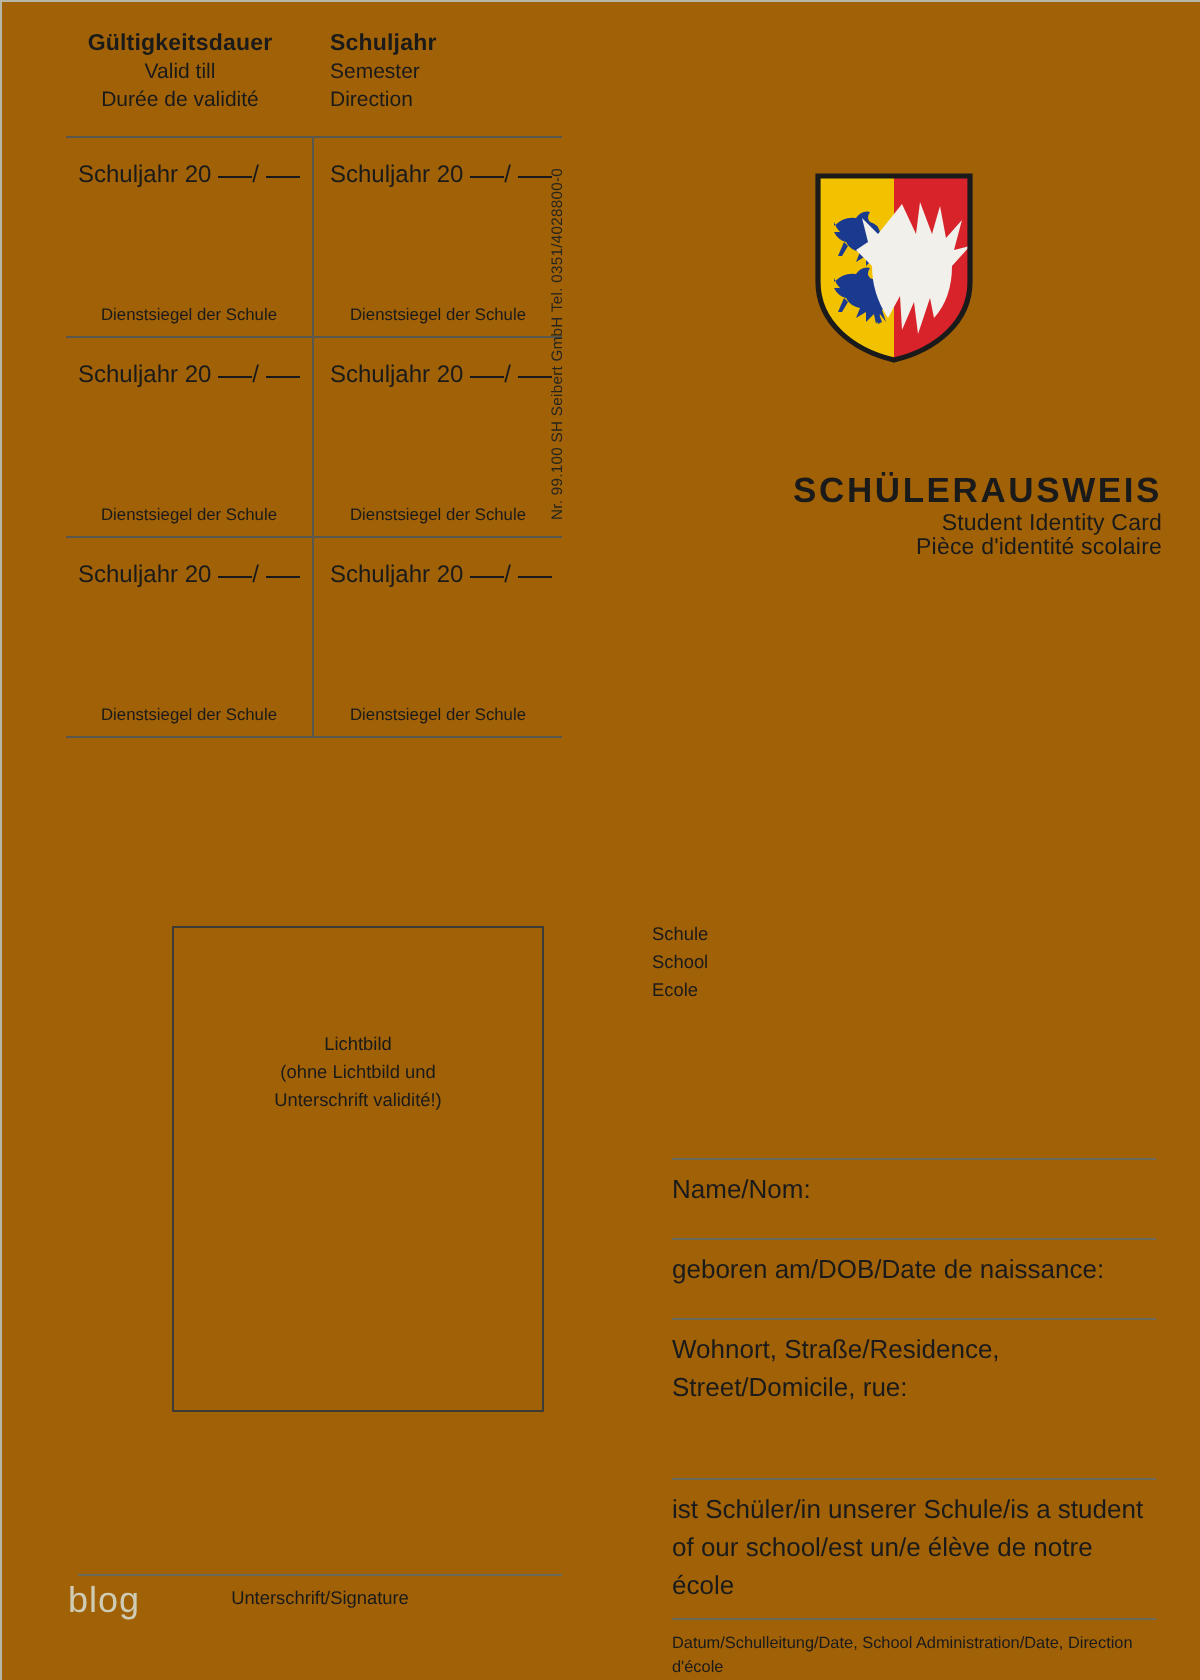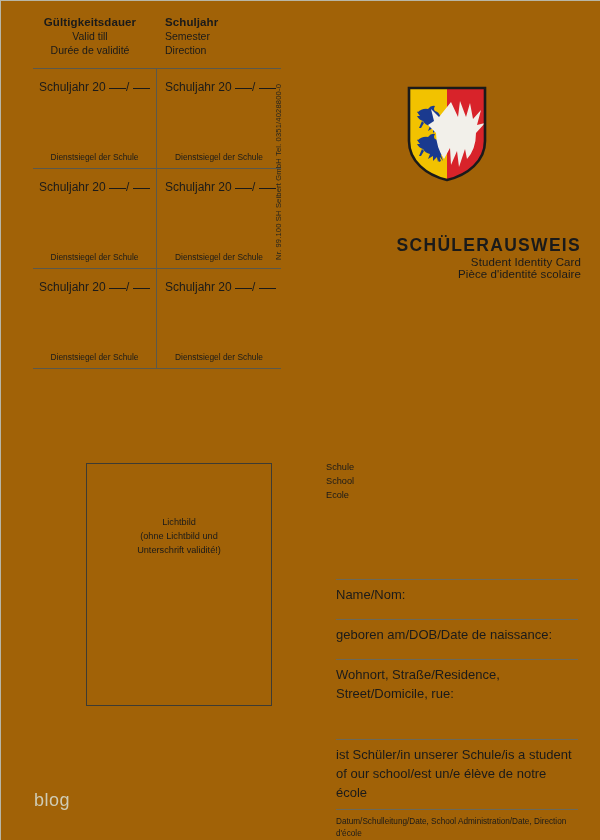--- a/index.html
+++ b/index.html
@@ -352,16 +352,20 @@
   </div>
 
   <div id="photo-box">
     <div id="photo-text">
       <div>Lichtbild</div>
       <div>(ohne Lichtbild und</div>
       <div>Unterschrift validité!)</div>
     </div>
   </div>
 
+  <div id="signature-field">
+    <div id="signature-rule"></div>
+    <div id="signature-label">Unterschrift/Signature</div>
+  </div>
 
   <div id="watermark">blog</div>
 
 </div>
 
 </body></html>

